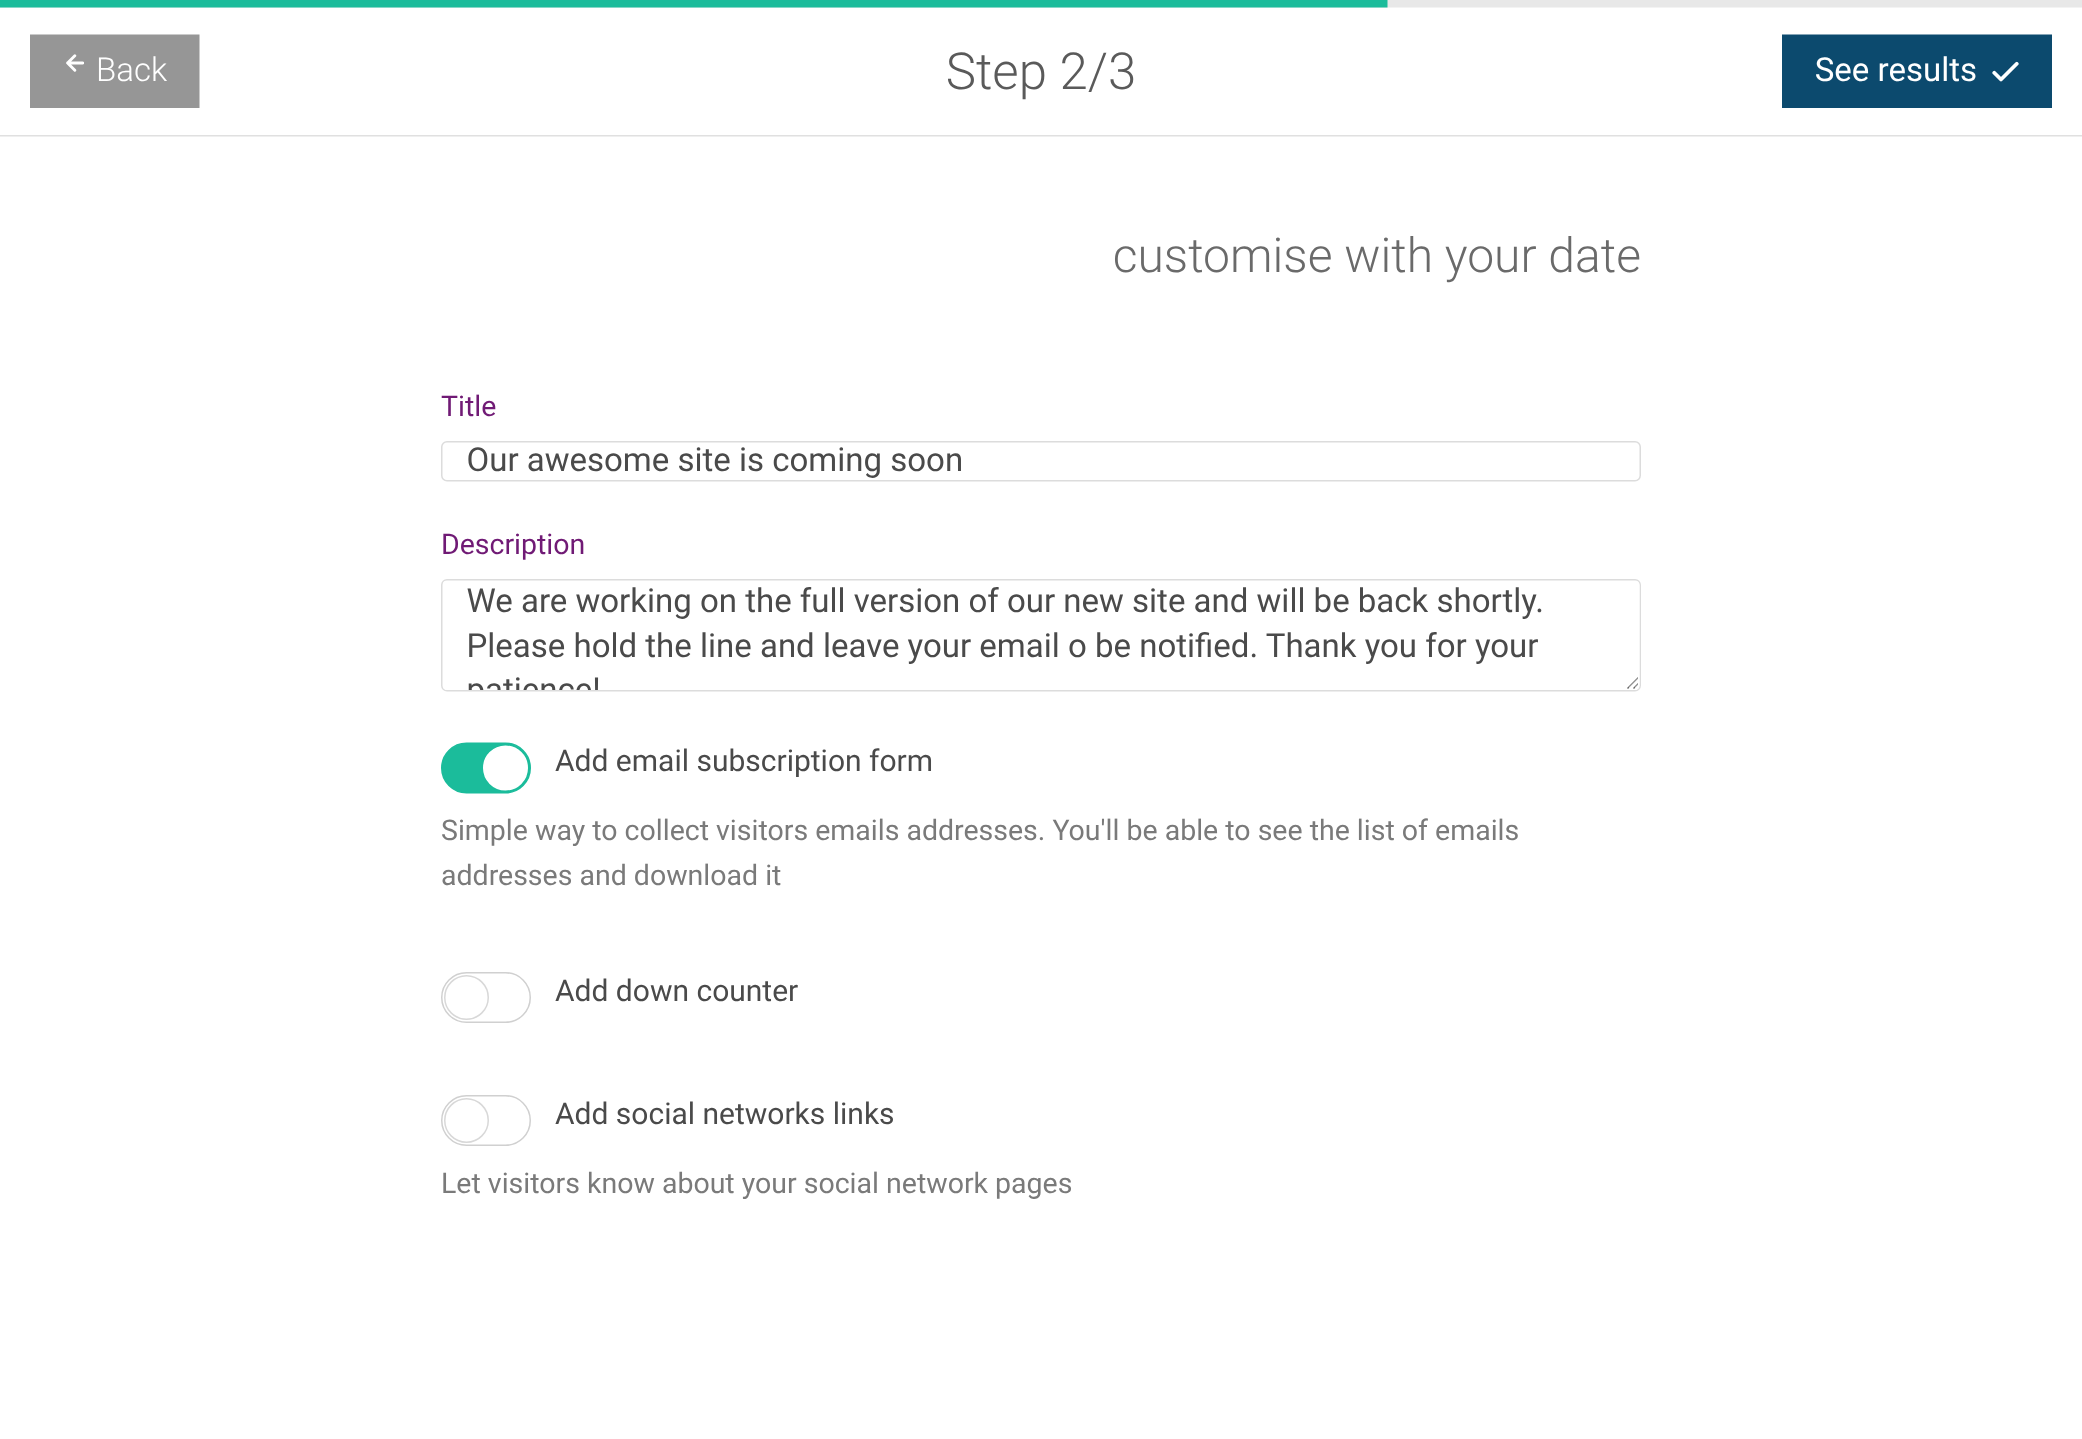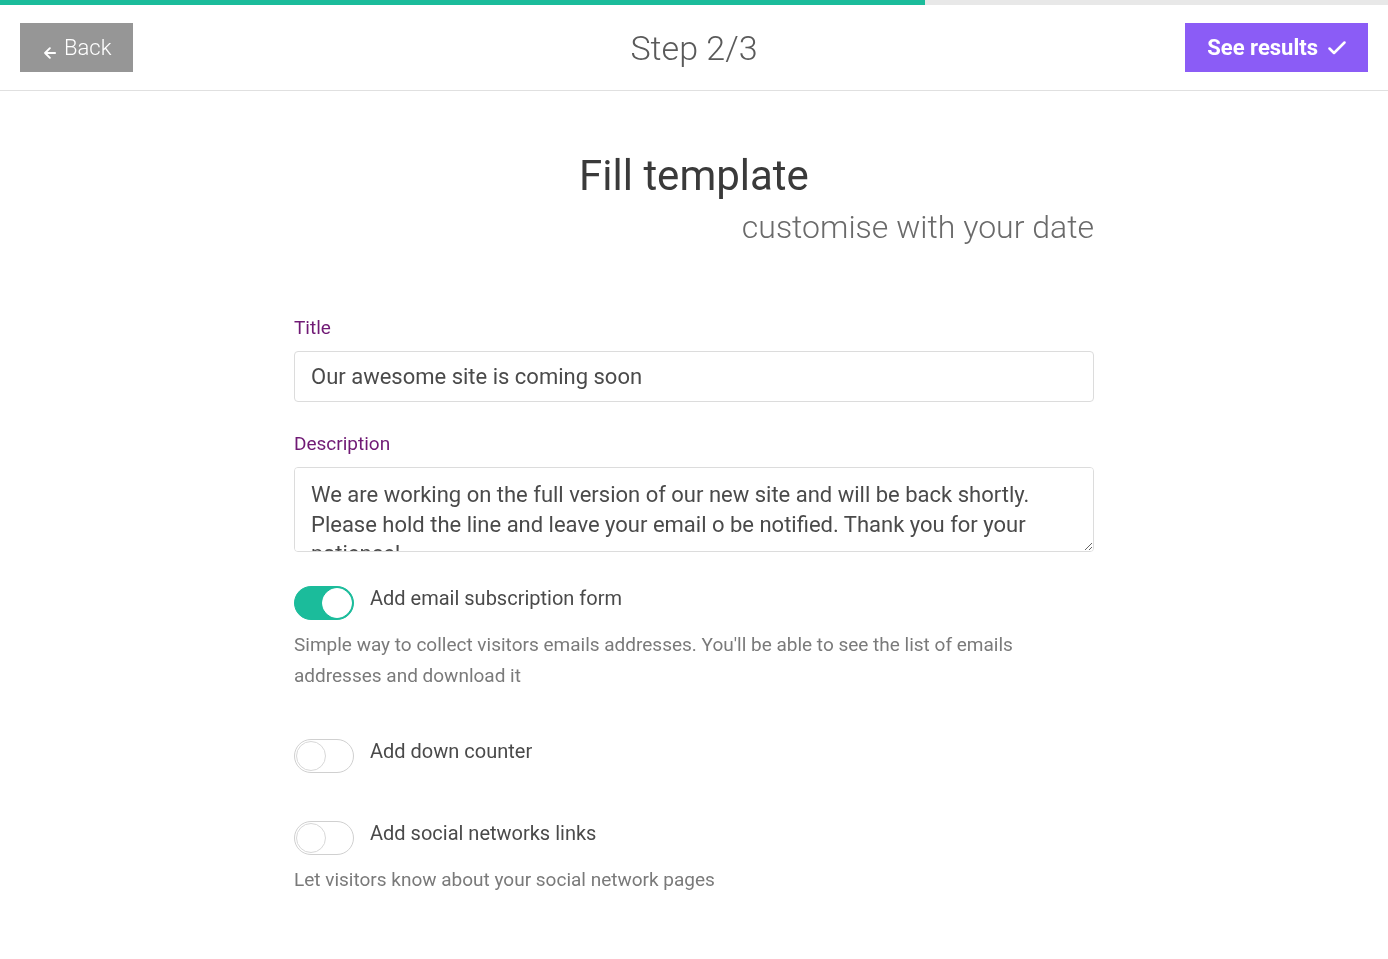--- a/index.html
+++ b/index.html
@@ -32,44 +32,44 @@
     }
     .btn-back {
       background: #969696;
       color: #ffffff;
       border: none;
       padding: 12px 22px;
       font-size: 22px;
       font-weight: 300;
       cursor: pointer;
       display: inline-flex;
-      align-items: flex-end;
+      align-items: flex-start;
       gap: 8px;
       font-family: inherit;
     }
     .btn-back svg {
       width: 14px;
       height: 14px;
       fill: #ffffff;
     }
     .step-title {
       font-size: 34px;
       font-weight: 300;
       color: #5a5a5a;
       position: absolute;
       left: 50%;
       transform: translateX(-50%);
     }
     .btn-results {
-      background: #8b5cf6;
+      background: #0c4a6e;
       color: #ffffff;
       border: none;
       padding: 12px 22px;
       font-size: 22px;
-      font-weight: 700;
+      font-weight: 400;
       cursor: pointer;
       display: inline-flex;
       align-items: center;
       gap: 10px;
       font-family: inherit;
     }
     .btn-results svg {
       width: 18px;
       height: 14px;
       fill: #ffffff;
@@ -100,21 +100,21 @@
       display: block;
       font-size: 19px;
       color: #701a75;
       margin-bottom: 12px;
       font-weight: 400;
     }
     .form-input, .form-textarea {
       width: 100%;
       border: 1px solid #dcdcdc;
       border-radius: 4px;
-      padding: 12px 16px;
+      padding: 0 16px;
       font-size: 22px;
       color: #4a4a4a;
       font-family: inherit;
       background: #ffffff;
     }
     .form-textarea {
       resize: vertical;
       min-height: 75px;
       line-height: 1.35;
     }
@@ -185,21 +185,20 @@
   <div class="step-title">Step 2/3</div>
   <button class="btn-results">
     <span>See results</span>
     <svg viewBox="0 0 18 14">
         <path d="M1.5 7.5 L6 12 L16.5 1.5" stroke="#fff" stroke-width="2.5" fill="none" stroke-linecap="round" stroke-linejoin="round"></path>
       </svg>
   </button>
 </div>
 
 <div class="content">
-  <h1 class="main-heading">Fill template</h1>
   <p class="sub-heading">customise with your date</p>
 
   <div class="form-group">
     <label class="form-label">Title</label>
     <input type="text" class="form-input" value="Our awesome site is coming soon" style="">
   </div>
 
   <div class="form-group">
     <label class="form-label">Description</label>
     <textarea class="form-textarea" style="">We are working on the full version of our new site and will be back shortly. Please hold the line and leave your email o be notified. Thank you for your patience!</textarea>

